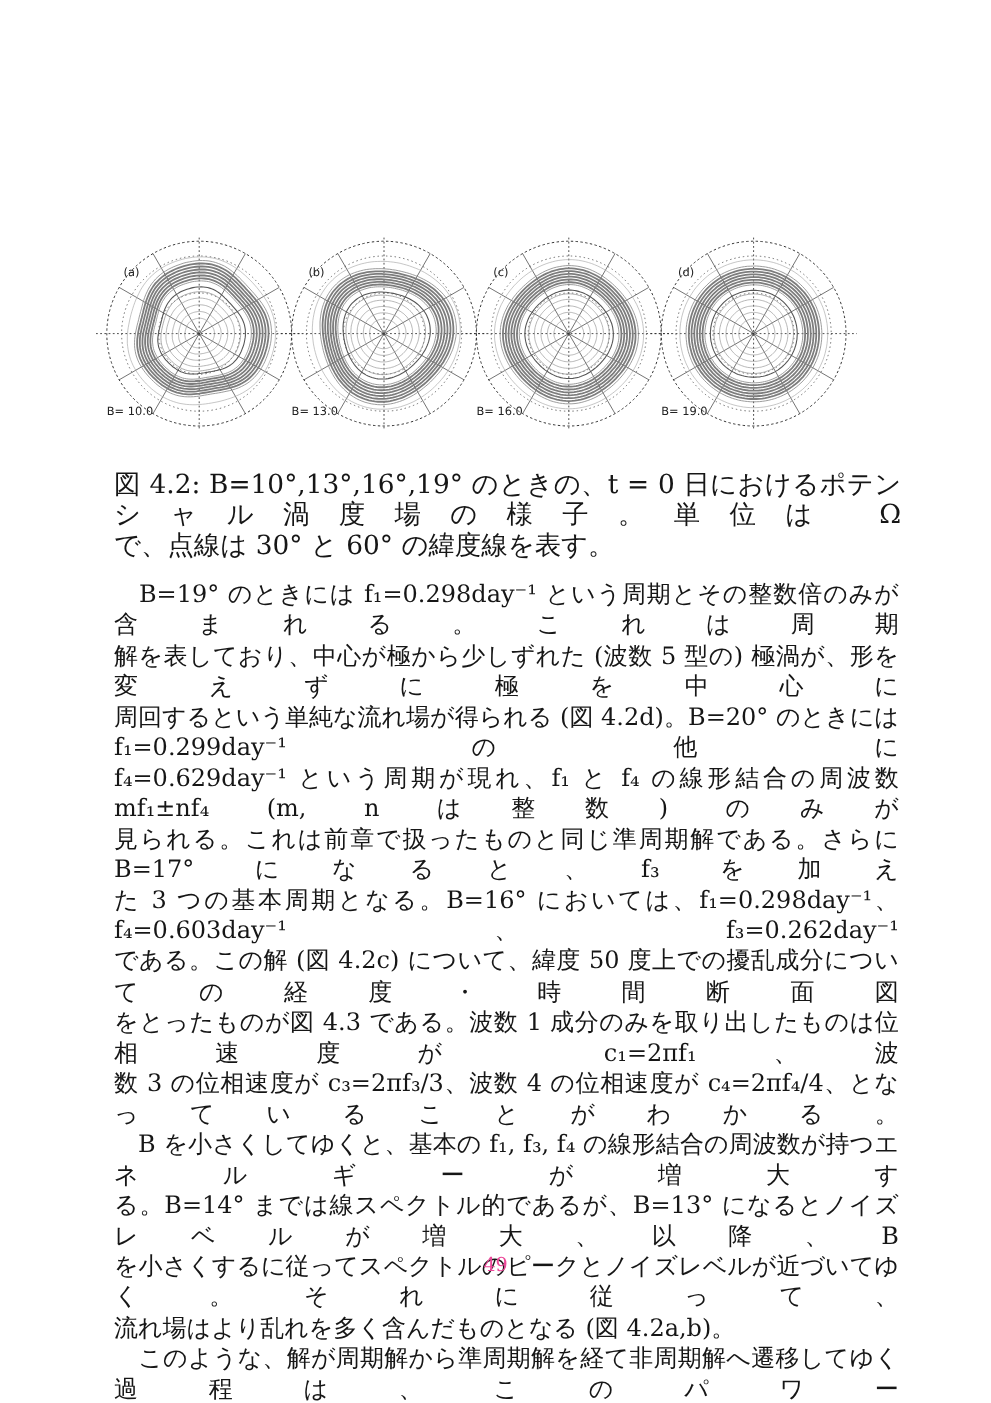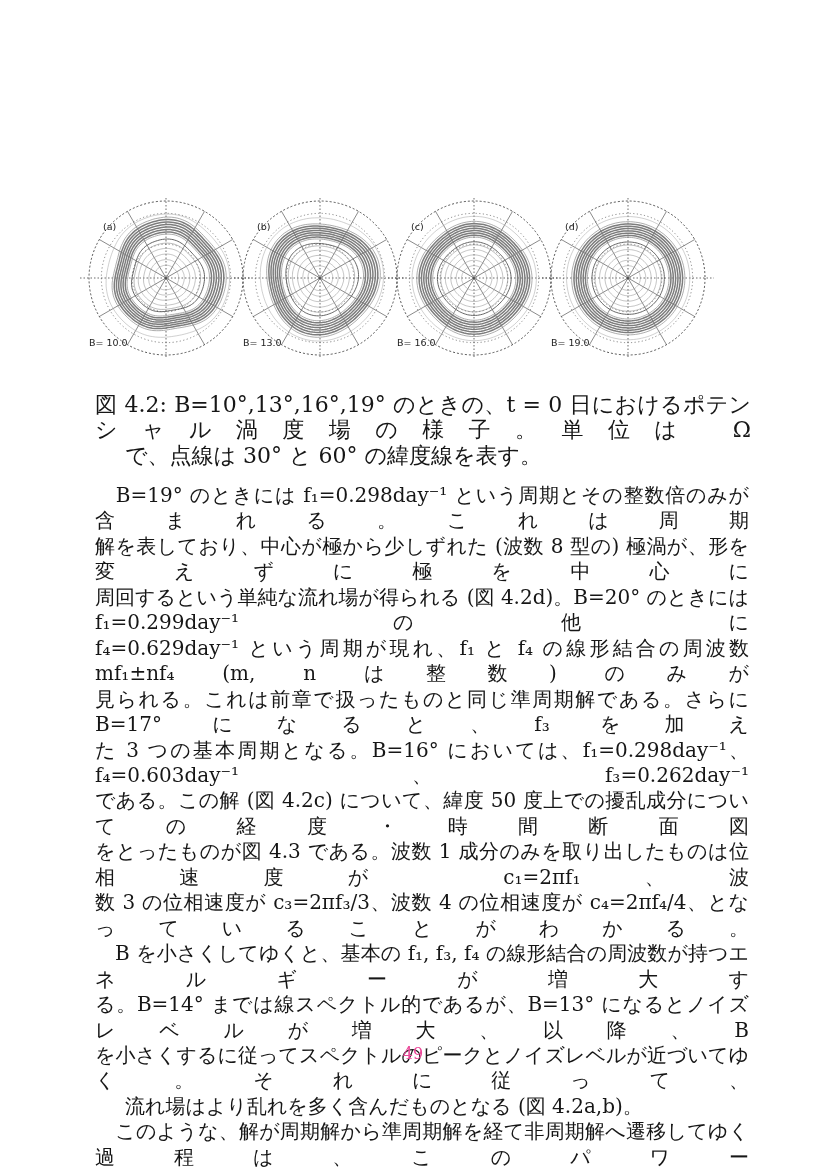--- a/index.html
+++ b/index.html
@@ -19,21 +19,20 @@
   .tline{
     width:100%;
     text-align:justify;
     text-align-last:justify;
     text-justify:inter-character;
     white-space:pre-wrap;
   }
   .tline.pend{
     text-align:center;
     text-align-last:left;
-    margin-left:30px;
   }
   .pageno{
     position:absolute;left:0;top:1044px;width:826px;
     text-align:center;font-size:16px;color:#ec4899;
   }
 </style>
 </head>
 <body>
 
 <div class="page">
@@ -161,21 +160,21 @@
       <text x="471" y="153" font-size="9.5" font-family="&quot;DejaVu Sans&quot;,sans-serif" fill="#222222">B= 19.0</text>
     </svg>
 
   <div class="caption">
     <div class="tline">図 4.2: B=10°,13°,16°,19° のときの、t = 0 日におけるポテンシャル渦度場の様子。単位は Ω</div>
     <div class="tline pend">で、点線は 30° と 60° の緯度線を表す。</div>
   </div>
 
   <div class="body-text">
     <div class="tline">　B=19° のときには f₁=0.298day⁻¹ という周期とその整数倍のみが含まれる。これは周期</div>
-    <div class="tline">解を表しており、中心が極から少しずれた (波数 8 型の) 極渦が、形を変えずに極を中心に</div>
+    <div class="tline">解を表しており、中心が極から少しずれた (波数 5 型の) 極渦が、形を変えずに極を中心に</div>
     <div class="tline">周回するという単純な流れ場が得られる (図 4.2d)。B=20° のときには f₁=0.299day⁻¹ の他に</div>
     <div class="tline">f₄=0.629day⁻¹ という周期が現れ、f₁ と f₄ の線形結合の周波数 mf₁±nf₄ (m, n は整数) のみが</div>
     <div class="tline">見られる。これは前章で扱ったものと同じ準周期解である。さらに B=17° になると、f₃ を加え</div>
     <div class="tline">た 3 つの基本周期となる。B=16° においては、f₁=0.298day⁻¹、f₄=0.603day⁻¹、f₃=0.262day⁻¹</div>
     <div class="tline">である。この解 (図 4.2c) について、緯度 50 度上での擾乱成分についての経度・時間断面図</div>
     <div class="tline">をとったものが図 4.3 である。波数 1 成分のみを取り出したものは位相速度が c₁=2πf₁、波</div>
     <div class="tline">数 3 の位相速度が c₃=2πf₃/3、波数 4 の位相速度が c₄=2πf₄/4、となっていることがわかる。</div>
     <div class="tline">　B を小さくしてゆくと、基本の f₁, f₃, f₄ の線形結合の周波数が持つエネルギーが増大す</div>
     <div class="tline">る。B=14° までは線スペクトル的であるが、B=13° になるとノイズレベルが増大、以降、B</div>
     <div class="tline">を小さくするに従ってスペクトルのピークとノイズレベルが近づいてゆく。それに従って、</div>

